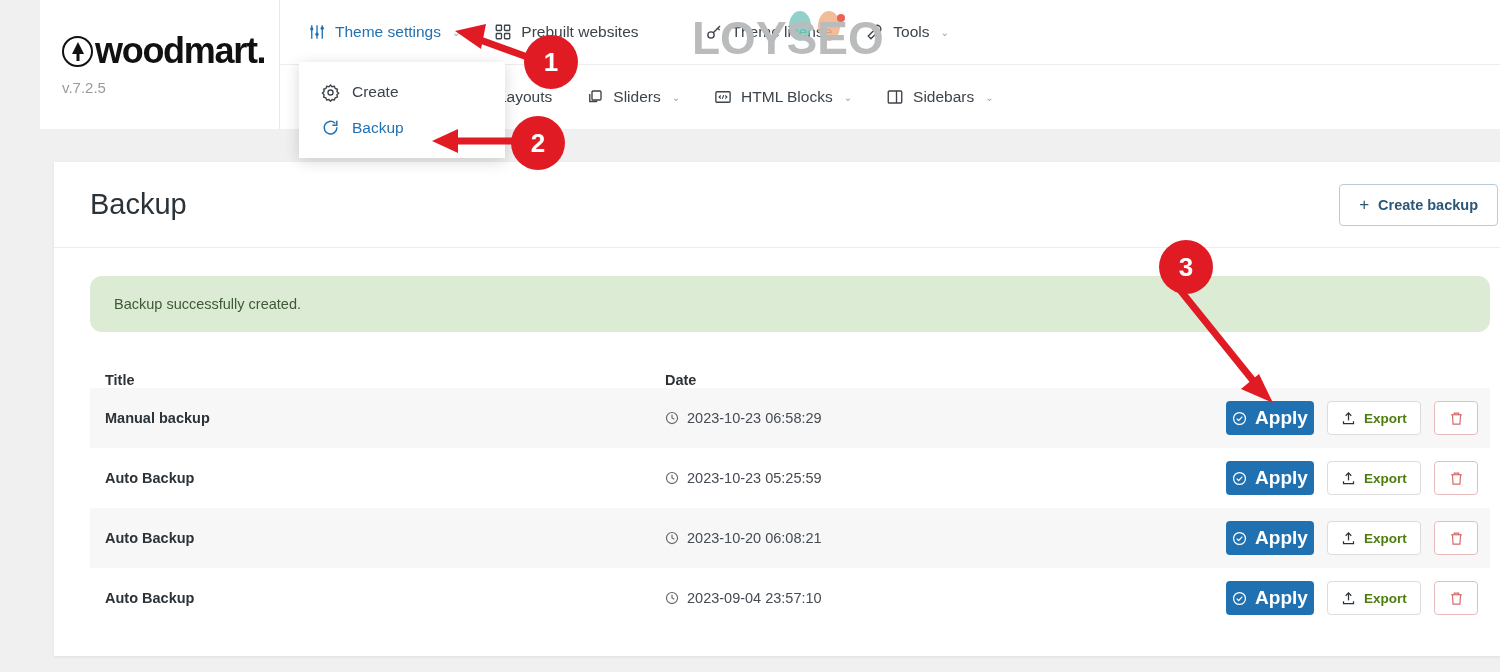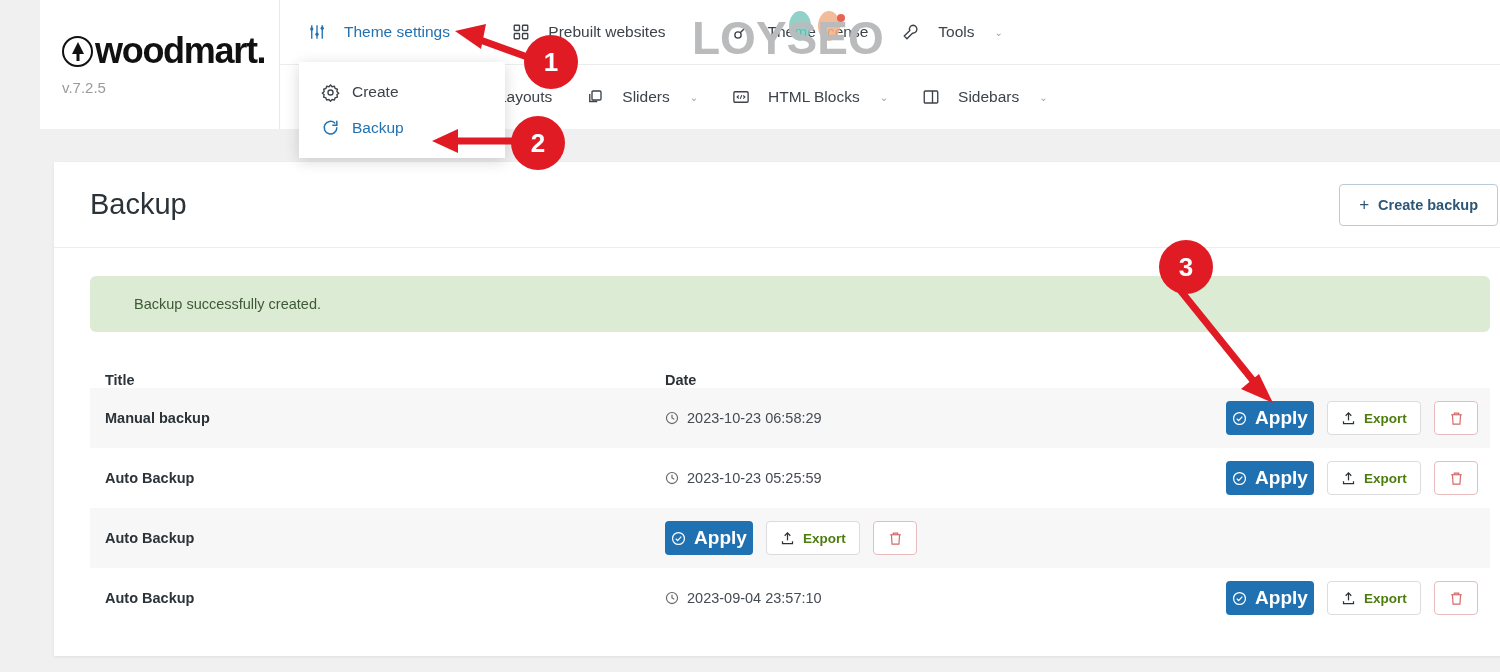--- a/index.html
+++ b/index.html
@@ -50,21 +50,21 @@
   .navwrap { position: absolute; left: 240px; top: 0; right: 0; height: 129px; }
   .navrow {
     display: flex; align-items: center; height: 64px;
     padding-left: 28px; gap: 34px;
   }
   .navrow.row2 {
     border-top: 1px solid #ececec;
     height: 65px; padding-left: 48px; gap: 34px;
   }
   .navitem {
-    display: flex; align-items: center; gap: 18px;
+    display: flex; align-items: center; gap: 9px;
     font-size: 15.5px; color: #3c434a; white-space: nowrap;
     cursor: pointer;
   }
   .navitem.active { color: #2271b1; }
   .navitem .caret {
     font-size: 10px; color: #9aa3ab; margin-left: 2px;
   }
   .ni-icon { width: 18px; height: 18px; display: block; flex: none; }
 
   
@@ -106,22 +106,22 @@
     display: flex; align-items: center; gap: 9px;
     height: 42px; padding: 0 19px;
     border: 1px solid #b9cbd8; border-radius: 4px;
     background: #fff; color: #2c5777;
     font-size: 14.5px; font-weight: 700; cursor: pointer;
   }
   .btn-create .plus { font-size: 17px; font-weight: 400; line-height: 1; }
 
   .notice {
     margin: 28px 36px 0 36px; height: 56px;
-    background: #dcebd4; border-radius: 6px;
-    display: flex; align-items: center; padding-left: 44px;
+    background: #dcebd4; border-radius: 12px;
+    display: flex; align-items: center; padding-left: 24px;
   }
   .notice-text { font-size: 14.5px; color: #3c5a33; }
 
   
   .tbl { margin: 0 36px; }
   .thead {
     display: flex; align-items: flex-end; height: 56px;
     padding-left: 15px;
   }
   .th { font-size: 14.5px; font-weight: 700; color: #2c3338; }
@@ -383,20 +383,27 @@
               <polyline points="3.5,6 20.5,6"></polyline>
                 <path d="M8.5 6V3.5h7V6"></path>
                 <path d="M5.5 6l1 15h11l1-15"></path>
             </svg>
           </button>
         </div>
       </div>
 
       <div class="trow striped">
         <div class="td-title">Auto Backup</div>
+        <div class="td-date">
+          <svg class="clock-icon" viewBox="0 0 24 24" fill="none" stroke="#666" stroke-width="2">
+            <circle cx="12" cy="12" r="9.5"></circle>
+              <polyline points="12,6.5 12,12 16,14"></polyline>
+          </svg>
+          <span>2023-10-20 06:08:21</span>
+        </div>
         <div class="td-actions">
           <button class="btn-apply">
             <svg class="mini-icon" viewBox="0 0 24 24" fill="none" stroke="#fff" stroke-width="2">
               <circle cx="12" cy="12" r="9.5"></circle>
                 <polyline points="7.5,12.2 10.6,15.3 16.5,9"></polyline>
             </svg>
             <span>Apply</span>
           </button>
           <button class="btn-export">
             <svg class="mini-icon" viewBox="0 0 24 24" fill="none" stroke="#2c3338" stroke-width="2">

